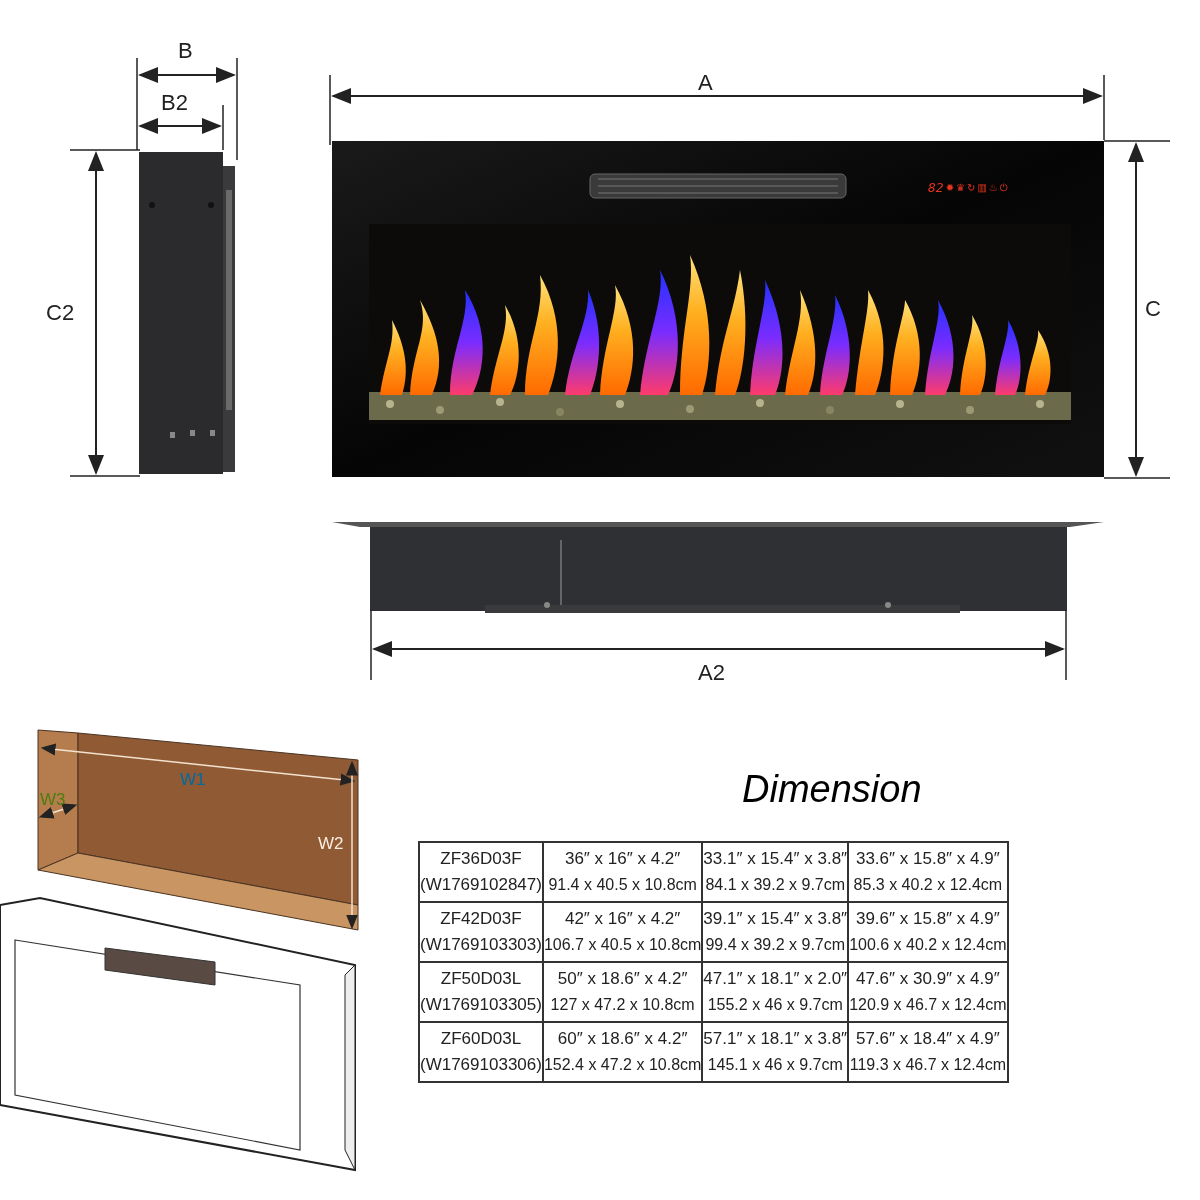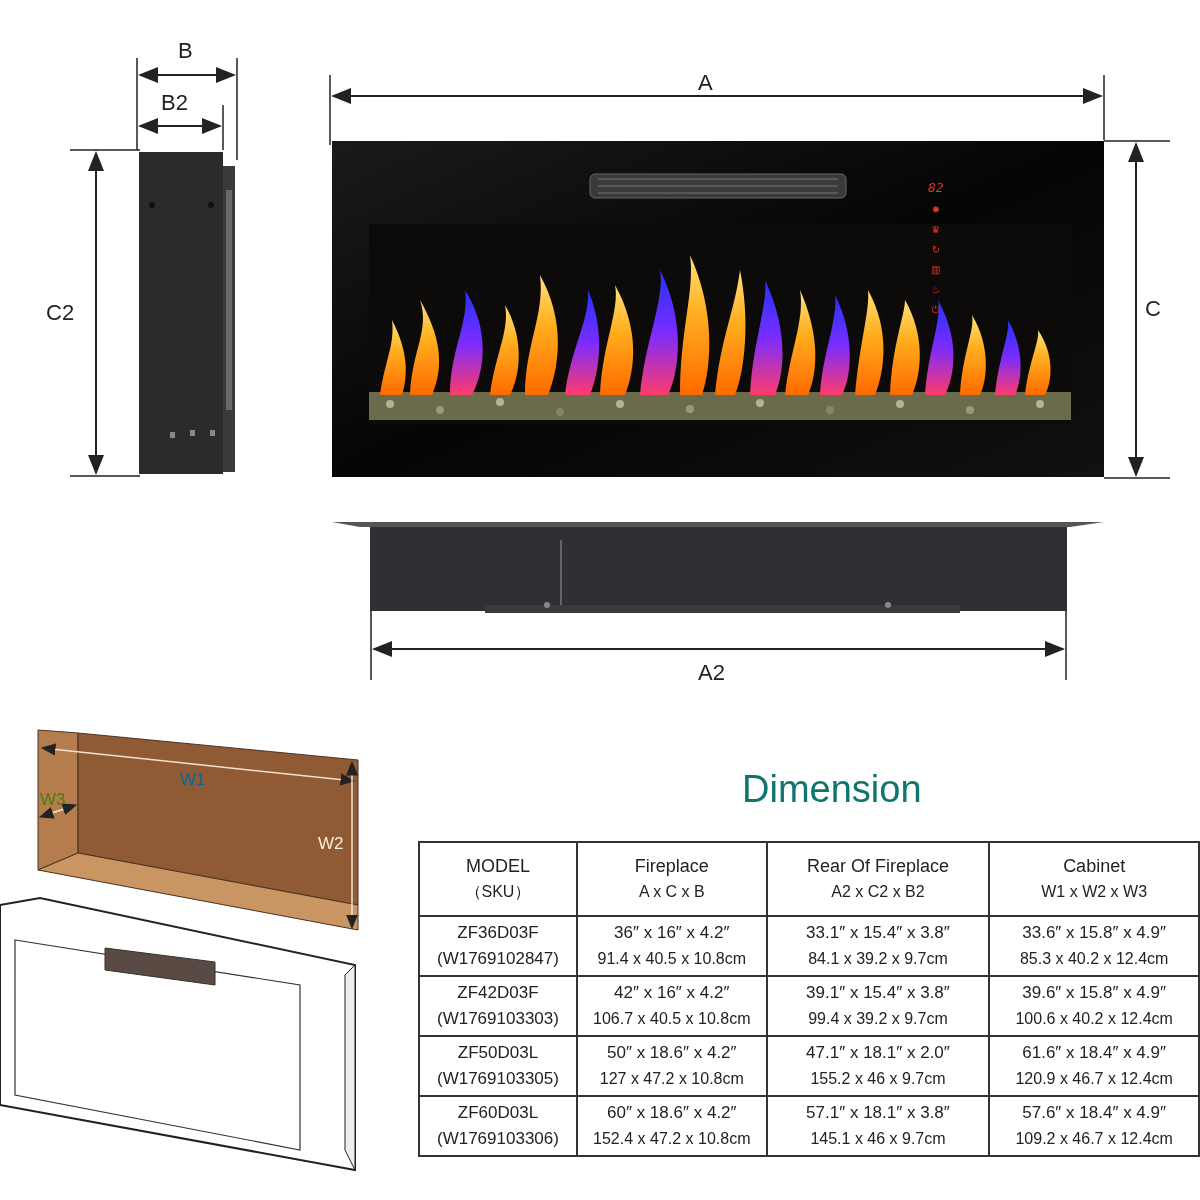--- a/index.html
+++ b/index.html
@@ -1,21 +1,21 @@
 <!DOCTYPE html>
 <html><head>
 <meta charset="utf-8">
 <style>
   html, body { margin:0; padding:0; background:#ffffff; }
   body { width:1200px; height:1200px; position:relative; overflow:hidden;
          font-family:"Liberation Sans", sans-serif; color:#1a1a1a; }
   .abs { position:absolute; }
   .dim-label { position:absolute; font-size:22px; color:#222; font-family:"Liberation Sans", sans-serif; }
   svg { position:absolute; left:0; top:0; }
-  .title { position:absolute; left:742px; top:768px; font-size:38px; color:#0f766e; font-family:"Liberation Sans", sans-serif; }
+  .title { position:absolute; left:742px; top:768px; font-size:38px; color:#000000; font-family:"Liberation Sans", sans-serif;font-style:italic; }
   table.dims { position:absolute; left:418px; top:841px; border-collapse:collapse;
                font-family:"Liberation Sans", sans-serif; color:#222; }
   table.dims td, table.dims th { border:2px solid #333; text-align:center; padding:0; font-weight:normal; }
   table.dims th { height:72px; font-size:18px; line-height:26px; }
   table.dims td { height:58px; font-size:17px; line-height:26px; }
   .c1 { width:156px; } .c2 { width:188px; } .c3 { width:221px; } .c4 { width:208px; }
   .line2 { font-size:16px; }
 </style>
 </head>
 <body>
@@ -142,21 +142,21 @@
     <line x1="352" y1="762" x2="352" y2="928" stroke="#f2e2cf" stroke-width="1.5" marker-start="url(#arr)" marker-end="url(#arr)"></line>
     <line x1="40" y1="817" x2="76" y2="805" stroke="#f2e2cf" stroke-width="1.5" marker-start="url(#arr)" marker-end="url(#arr)"></line>
 
     <polygon points="0,905 40,898 355,965 355,1170 0,1105" fill="#ffffff" stroke="#222" stroke-width="2"></polygon>
     <polygon points="15,940 300,985 300,1150 15,1095" fill="none" stroke="#333" stroke-width="1.2"></polygon>
     <polygon points="355,965 345,975 345,1150 355,1170" fill="#eee" stroke="#222" stroke-width="1"></polygon>
     <polygon points="105,948 215,962 215,985 105,970" fill="#5a4a44" stroke="#333" stroke-width="1"></polygon>
   </g>
 </svg>
 
-<div class="abs" style="left:928px; top:180px; display:flex; align-items:center; gap:9px;flex-direction:column;">
+<div class="abs" style="left:928px; top:180px; display:flex; align-items:center; gap:2px;">
   <span style="font-family:'DejaVu Sans Mono', monospace; font-size:13px; color:#e8341f; font-style:italic;">82</span>
   <span style="color:#e8341f; font-size:10px;">✹</span>
   <span style="color:#e8341f; font-size:10px;">♛</span>
   <span style="color:#e8341f; font-size:10px;">↻</span>
   <span style="color:#e8341f; font-size:10px;">▥</span>
   <span style="color:#e8341f; font-size:10px;">♨</span>
   <span style="color:#e8341f; font-size:10px;">⏻</span>
 </div>
 
 <span class="dim-label" style="left:178px; top:38px;">B</span>
@@ -166,38 +166,20 @@
 <span class="dim-label" style="left:1145px; top:296px;">C</span>
 <span class="dim-label" style="left:698px; top:660px;">A2</span>
 <span class="dim-label" style="left:180px; top:770px; color:#0369a1; font-size:17px;">W1</span>
 <span class="dim-label" style="left:318px; top:834px; color:#fbeee0; font-size:17px;">W2</span>
 <span class="dim-label" style="left:40px; top:790px; color:#4d7c0f; font-size:17px;">W3</span>
 
 <div class="title">Dimension</div>
 
 <table class="dims">
   <tbody>
-      <tr>
-    <th class="c1">
-          <div>MODEL</div>
-          <div class="line2">（SKU）</div>
-        </th>
-    <th class="c2">
-          <div>Fireplace</div>
-          <div class="line2">A x C x B</div>
-        </th>
-    <th class="c3">
-          <div>Rear Of Fireplace</div>
-          <div class="line2">A2 x C2 x B2</div>
-        </th>
-    <th class="c4">
-          <div>Cabinet</div>
-          <div class="line2">W1 x W2 x W3</div>
-        </th>
-  </tr>
   <tr>
     <td>
           <div>ZF36D03F</div>
           <div>(W1769102847)</div>
         </td>
     <td>
           <div>36″ x 16″ x 4.2″</div>
           <div class="line2">91.4 x 40.5 x 10.8cm</div>
         </td>
     <td>
@@ -234,36 +216,36 @@
         </td>
     <td>
           <div>50″ x 18.6″ x 4.2″</div>
           <div class="line2">127 x 47.2 x 10.8cm</div>
         </td>
     <td>
           <div>47.1″ x 18.1″ x 2.0″</div>
           <div class="line2">155.2 x 46 x 9.7cm</div>
         </td>
     <td>
-          <div>61.6″ x 18.4″ x 4.9″</div>
+          <div>47.6″ x 30.9″ x 4.9″</div>
           <div class="line2">120.9 x 46.7 x 12.4cm</div>
         </td>
   </tr>
   <tr>
     <td>
           <div>ZF60D03L</div>
           <div>(W1769103306)</div>
         </td>
     <td>
           <div>60″ x 18.6″ x 4.2″</div>
           <div class="line2">152.4 x 47.2 x 10.8cm</div>
         </td>
     <td>
           <div>57.1″ x 18.1″ x 3.8″</div>
           <div class="line2">145.1 x 46 x 9.7cm</div>
         </td>
     <td>
           <div>57.6″ x 18.4″ x 4.9″</div>
-          <div class="line2">109.2 x 46.7 x 12.4cm</div>
+          <div class="line2">119.3 x 46.7 x 12.4cm</div>
         </td>
   </tr>
 </tbody>
   </table>
 
 </body></html>

